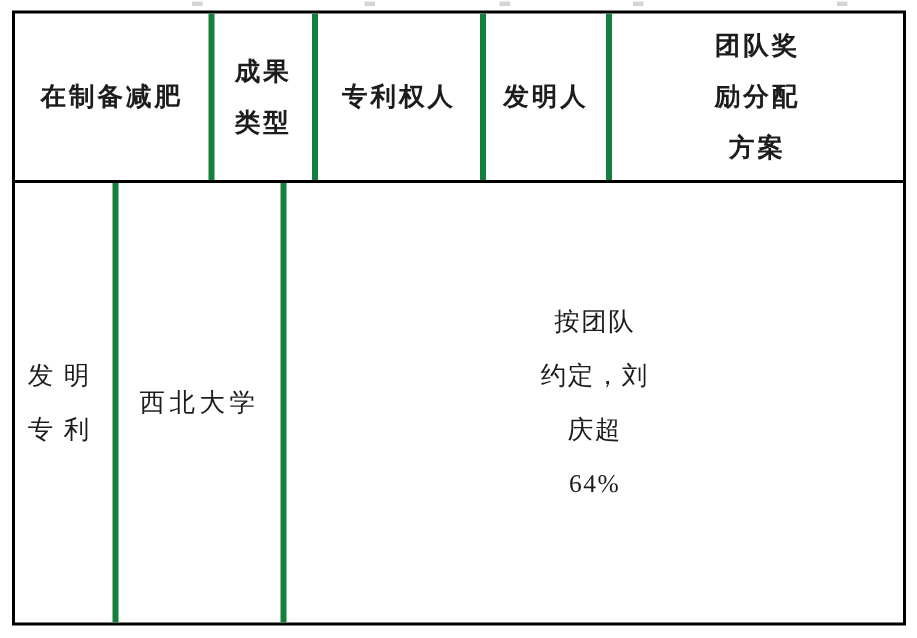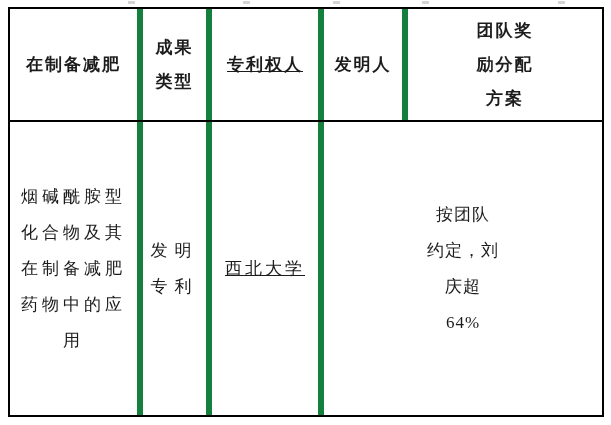--- a/index.html
+++ b/index.html
@@ -34,33 +34,33 @@
   .row { display: flex; width: 100%; }
   .row-header {
     height: 113px;
     border-bottom: 2px solid #000000;
     box-sizing: border-box;
     font-weight: bold;
   }
   .row-body { flex: 1; }
   .cell {
     box-sizing: border-box;
-    border-right: 6px solid #15803d;
+    border-right: 4px solid #15803d;
     display: flex;
     align-items: center;
     justify-content: center;
     text-align: center;
     white-space: pre-line;
     font-size: 17px;
     overflow: hidden;
   }
   .cell:last-child { border-right: none; }
   .c1 { width: 133px; }
   .c2 { width: 69px; }
-  .c3 { width: 112px; text-decoration: underline; }
+  .c3 { width: 112px; }
   .c4 { width: 84px; text-align: right; }
   .c5 { width: 104px; }
   .c6 { flex: 1; }
   .row-header .cell { line-height: 34px; letter-spacing: 2px; }
   .row-body .cell { line-height: 36px; }
   .cell-name   { letter-spacing: 4px; }
   .cell-type   { letter-spacing: 7px; }
   .cell-owner  { letter-spacing: 3px; }
   .cell-inventors { letter-spacing: 2px; line-height: 35px; }
   .cell-grant  { letter-spacing: 1px; }
@@ -84,25 +84,20 @@
       <div class="cell c2">成果
 类型</div>
       <div class="cell c3">专利权人</div>
       <div class="cell c4">发明人</div>
       <div class="cell c6">团队奖
 励分配
 方案</div>
     </div>
 
     <div class="row row-body">
-      <div class="cell c1 cell-name">烟碱酰胺型
-化合物及其
-在制备减肥
-药物中的应
-用</div>
       <div class="cell c2 cell-type">发明
 专利</div>
       <div class="cell c3 cell-owner">西北大学</div>
       <div class="cell c6 cell-reward">按团队
 约定，刘
 庆超
 64%</div>
     </div>
 
   </div>

